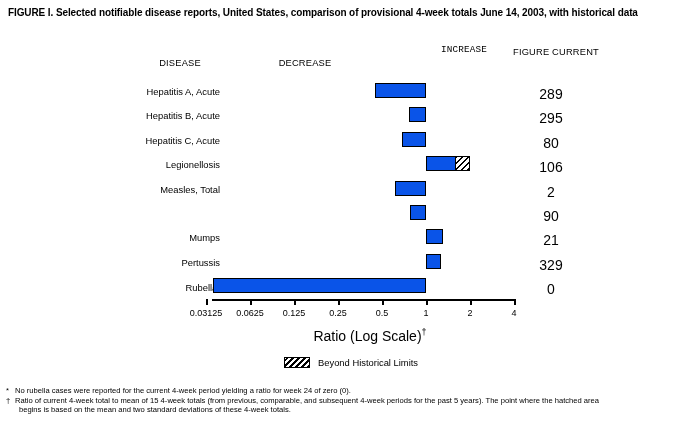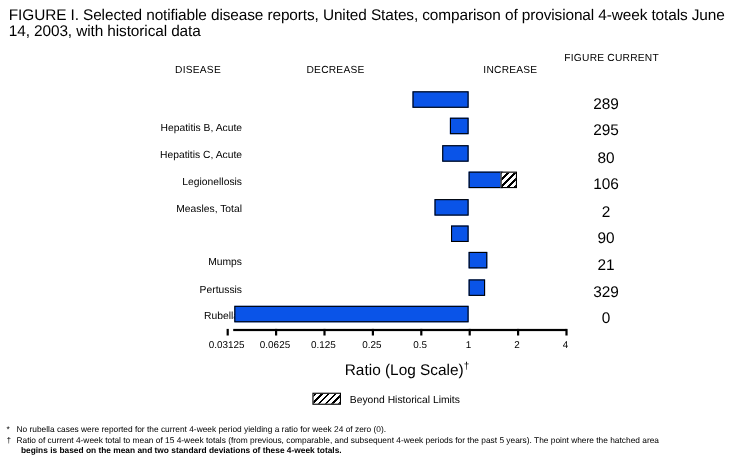--- a/index.html
+++ b/index.html
@@ -17,37 +17,37 @@
     overflow: hidden;
     -webkit-font-smoothing: none;
   }
 
   
   #figure-title {
     position: absolute;
     left: 8px;
     top: 6px;
     width: 672px;
-    font-size: 14px;
+    font-size: 10px;
     line-height: 14.5px;
-    font-weight: normal;
+    font-weight: bold;
     letter-spacing: -0.1px;
   }
 
   
   .col-header {
     position: absolute;
     font-size: 9.3px;
     letter-spacing: 0.2px;
     white-space: nowrap;
     text-align: center;
   }
   #hdr-disease  { left: 140px; top: 58px; width: 80px; }
   #hdr-decrease { left: 265px; top: 58px; width: 80px; }
-  #hdr-increase { left: 428px; top: 58px; width: 72px; }
+  #hdr-increase { left: 428px; top: 44px; width: 72px; font-family: Liberation Mono, monospace; }
   #hdr-cases {
     left: 500px; top: 47px; width: 112px;
     line-height: 11.5px; text-align: center;
   }
 
   
   #plot {
     position: absolute;
     left: 0; top: 0;
     width: 687px; height: 422px;
@@ -182,38 +182,38 @@
     margin-bottom: 0.5px;
   }
   .footnote .marker {
     position: absolute;
     left: 0;
     top: 0;
   }
   .footnote .cont {
     display: block;
     padding-left: 4px;
-    font-weight: bold;
   }
 </style>
 </head>
 <body>
 
 <div id="figure-title">FIGURE I. Selected notifiable disease reports, United States, comparison of provisional 4-week totals June 14, 2003, with historical data</div>
 
 <div class="col-header" id="hdr-disease">DISEASE</div>
 <div class="col-header" id="hdr-decrease">DECREASE</div>
 <div class="col-header" id="hdr-increase">INCREASE</div>
 <div class="col-header" id="hdr-cases">
   <div>FIGURE CURRENT</div>
 </div>
 
 <div id="plot">
   <div id="rows-container">
       <div class="row" style="top: 79px;">
+        <div class="disease-label">Hepatitis A, Acute</div>
         <div class="bar" style="left: 375.312px; width: 50.6881px;"></div>
         <div class="cases-value">289</div>
       </div>
       <div class="row" style="top: 103.4px; padding-left: 24px;">
         <div class="disease-label">Hepatitis B, Acute</div>
         <div class="bar" style="left: 408.579px; width: 17.4209px;"></div>
         <div class="cases-value">295</div>
       </div>
       <div class="row" style="top: 127.8px;">
         <div class="disease-label">Hepatitis C, Acute</div>

